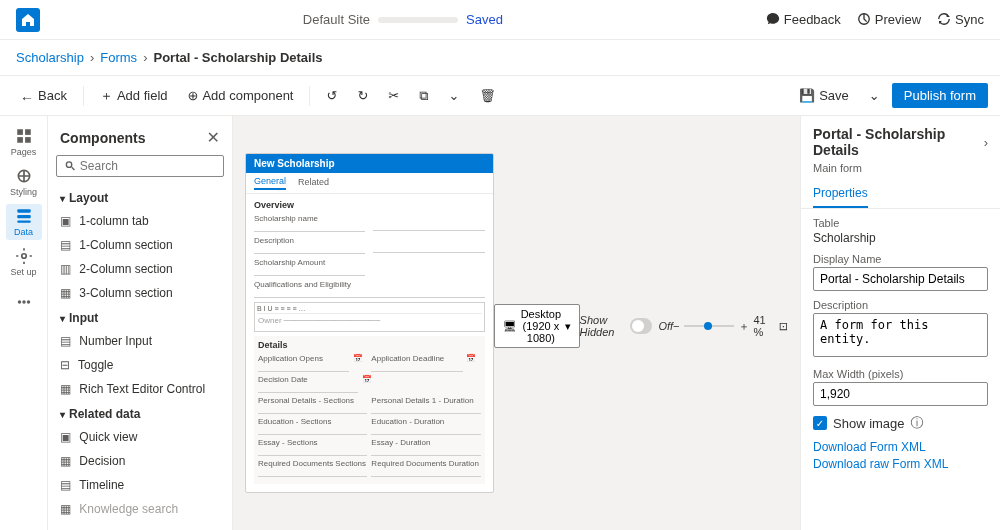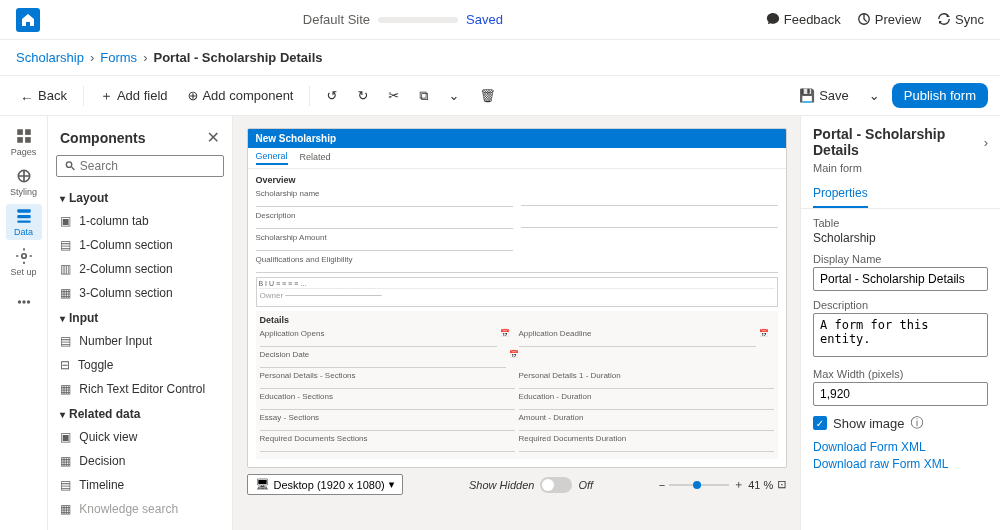--- a/index.html
+++ b/index.html
@@ -51,21 +51,21 @@
     .toolbar-right { display: flex; align-items: center; gap: 4px; }
     .tb-btn {
       display: flex; align-items: center; gap: 4px;
       padding: 4px 8px; border-radius: 3px; cursor: pointer;
       font-size: 13px; color: #323130; border: none; background: transparent;
     }
     .tb-btn-icon { font-size: 14px; }
     .tb-separator { width: 1px; height: 20px; background: #edebe9; margin: 0 4px; }
     .save-btn { display: flex; align-items: center; }
     .publish-btn {
-      background: #0078d4; color: #fff; border-radius: 8px;
+      background: #0078d4; color: #fff; border-radius: 2px;
       padding: 5px 12px; font-size: 13px; cursor: pointer; border: none;
     }
 
     
     .main-layout {
       display: flex;
       height: calc(530px - 116px);
     }
 
     
@@ -123,21 +123,21 @@
     }
     .component-item.disabled { color: #a19f9d; }
     .comp-icon { font-size: 12px; color: #605e5c; }
 
     
     .canvas-area {
       flex: 1;
       background: #f3f2f1;
       overflow: hidden;
       display: flex;
-      flex-direction: column;
+      flex-direction: row;
       align-items: center;
       justify-content: flex-start;
       padding: 12px;
     }
     .form-preview {
       width: 540px;
       height: 340px;
       background: #fff;
       border: 1px solid #d2d0ce;
       border-radius: 2px;
@@ -536,21 +536,21 @@
               <div class="form-field-label">Education - Duration</div>
               <div class="form-field-line"></div>
             </div>
           </div>
           <div class="form-detail-row">
             <div class="form-detail-field">
               <div class="form-field-label">Essay - Sections</div>
               <div class="form-field-line"></div>
             </div>
             <div class="form-detail-field">
-              <div class="form-field-label">Amount - Duration</div>
+              <div class="form-field-label">Essay - Duration</div>
               <div class="form-field-line"></div>
             </div>
           </div>
           <div class="form-detail-row">
             <div class="form-detail-field">
               <div class="form-field-label">Required Documents Sections</div>
               <div class="form-field-line"></div>
             </div>
             <div class="form-detail-field">
               <div class="form-field-label">Required Documents Duration</div>

